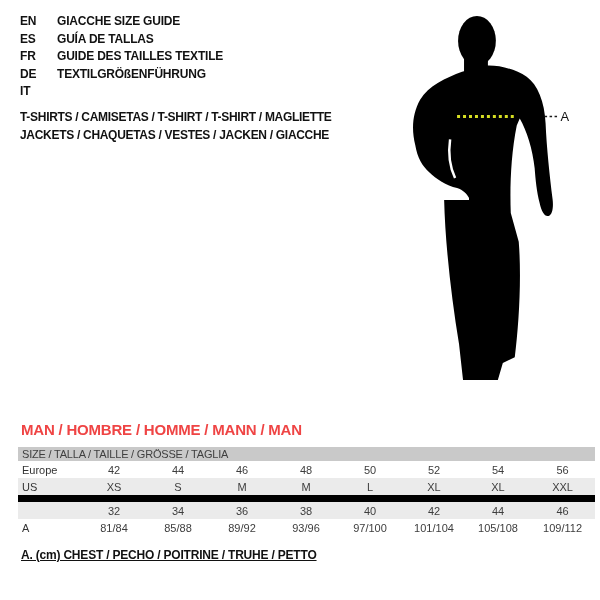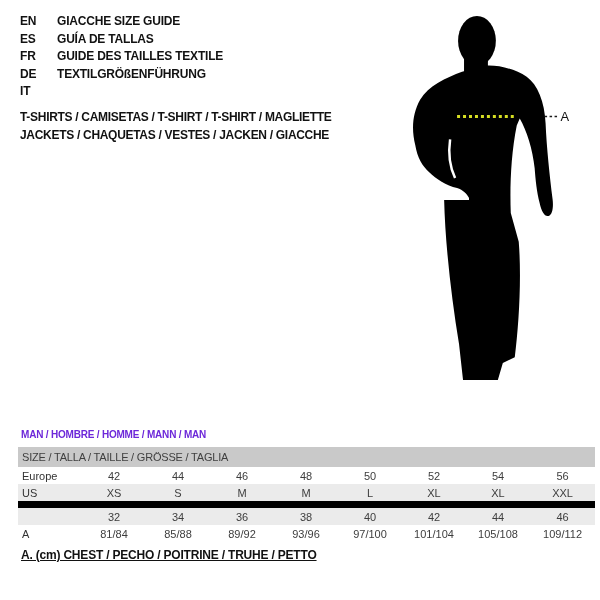--- a/index.html
+++ b/index.html
@@ -18,31 +18,31 @@
   .cats { position:absolute; left:20px; top:108px; }
   .cat-line {
     font-size:12px; font-weight:bold; color:#121212; line-height:18px;
     letter-spacing:-0.3px; white-space:nowrap;
   }
   
   .figure { position:absolute; left:370px; top:8px; width:200px; height:378px; }
   .figure svg { display:block; }
   
   .section-title {
-    position:absolute; left:21px; top:421px; font-size:10px; font-weight:bold;
-    color:#6d28d9; letter-spacing:-0.2px; white-space:nowrap;margin-top:8px;
+    position:absolute; left:21px; top:421px; font-size:15px; font-weight:bold;
+    color:#ef4444; letter-spacing:-0.2px; white-space:nowrap;
   }
   
   .size-table {
     position:absolute; left:18px; top:447px; width:577px;
     border-collapse:collapse; table-layout:fixed;
   }
   .size-table thead th {
     background:#c9c9c9; font-weight:normal; text-align:left; padding:0 0 0 4px;
-    font-size:11px; color:#3f3f3f; height:20px; letter-spacing:-0.2px;
+    font-size:11px; color:#3f3f3f; height:14px; letter-spacing:-0.2px;
   }
   .size-table td {
     font-size:11px; color:#3d3d3d; text-align:center; height:17px; padding:0;
     white-space:nowrap;
   }
   .size-table td.rowlabel { text-align:left; padding-left:4px; color:#333333; }
   .size-table tr.shaded { background:#ebebeb; }
   .size-table tr.sep td { border-top:7px solid #000000;text-align:center; }
   
   .footnote {

